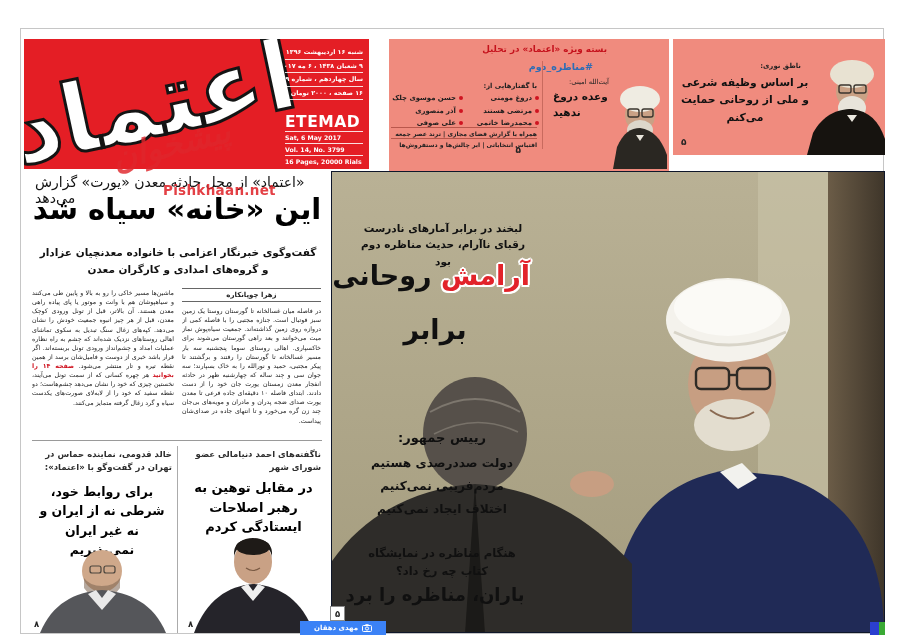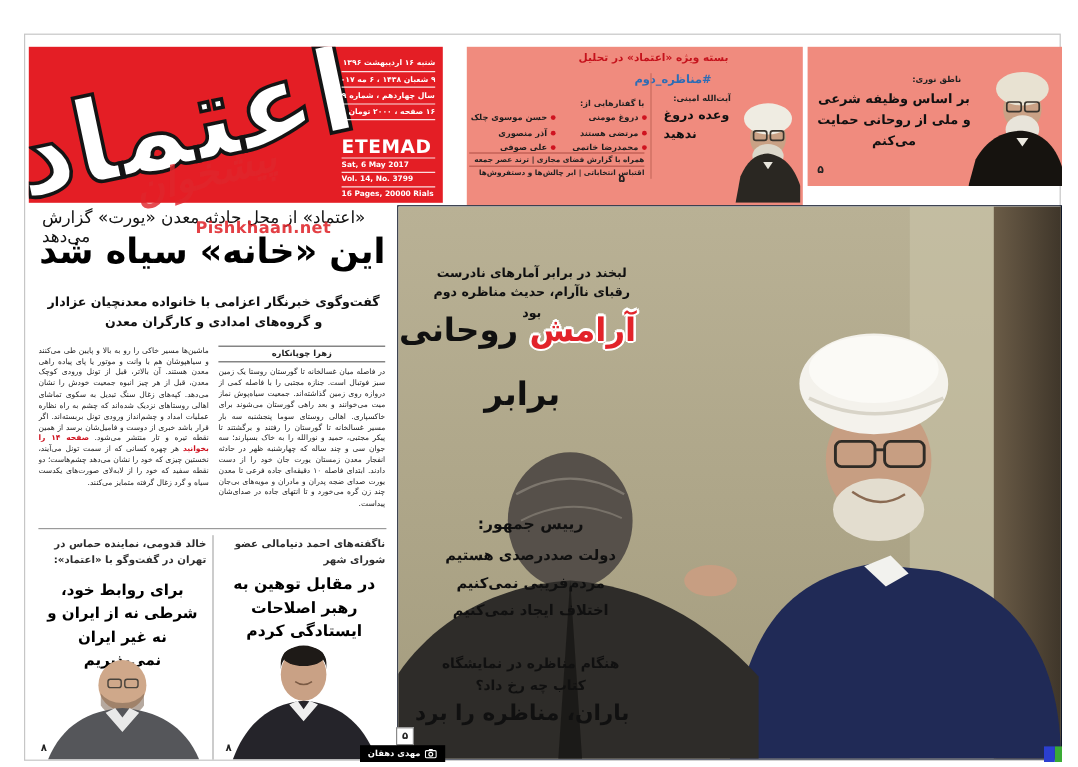--- a/index.html
+++ b/index.html
@@ -38,21 +38,21 @@
                  grid-template-columns:72px 72px; column-gap:4px; row-gap:4.5px;
                  font-size:6.9px; font-weight:bold; color:#1d1d1d; text-align:right; }
   .speaker::before { content:""; display:inline-block; width:4px; height:4px; border-radius:50%;
                      background:#cf1320; margin-left:3px; vertical-align:middle; }
   .pA-vline { position:absolute; right:126px; top:22px; width:1px; height:88px; background:#c96a5e; }
   .pA-notes { position:absolute; right:132px; top:88px; width:146px; font-size:6.1px;
               font-weight:bold; color:#222; text-align:right; }
   .pA-notes .note { border-top:1px solid #b9574c; padding:2px 0 1px 0; white-space:nowrap; overflow:hidden; }
   .pagenum-pink { font-size:9px; font-weight:bold; color:#222; }
   .pA-page { position:absolute; right:148px; top:106px; }
-  .pA-amini-label { position:absolute; right:60px; top:39px; font-size:6.8px; font-weight:bold; color:#222;margin-left:47px; }
+  .pA-amini-label { position:absolute; right:60px; top:39px; font-size:6.8px; font-weight:normal; color:#222;margin-left:47px; }
   .pA-amini-head  { position:absolute; right:58px; top:50px; width:58px; font-size:10.5px;
                     font-weight:800; line-height:1.5; color:#111; text-align:left; }
   .pA-photo { position:absolute; right:2px; top:36px; }
   .pB-label { position:absolute; right:84px; top:23px; font-size:7px; font-weight:bold; color:#222; }
   .pB-head  { position:absolute; right:74px; top:35px; width:132px; font-size:10.8px;
               font-weight:800; line-height:1.6; color:#111; text-align:center; }
   .pB-photo { position:absolute; right:0; top:14px; }
   .pB-page  { position:absolute; left:8px; top:98px; }
 
   
@@ -101,21 +101,21 @@
   .red-outline { color:#e2232a;
      text-shadow:-1.5px -1.5px 0 #fff,1.5px -1.5px 0 #fff,-1.5px 1.5px 0 #fff,1.5px 1.5px 0 #fff,
                  0 -2px 0 #fff,0 2px 0 #fff,-2px 0 0 #fff,2px 0 0 #fff; }
   .deb-qlabel { left:20px; top:258px; width:180px; font-size:13px; font-weight:800; }
   .deb-quotes { left:20px; top:280px; width:180px; font-size:12.2px; font-weight:800; line-height:23px; }
   .deb-question { left:24px; top:372px; width:172px; font-size:11.5px; font-weight:800; line-height:1.6; }
   .deb-head2 { left:8px; top:412px; width:190px; font-size:18px; font-weight:800; letter-spacing:-.5px; }
   .photo-page5 { position:absolute; left:309px; top:577px; width:15px; height:15px; background:#fff;
                  border:1px solid #8a8a8a; display:flex; align-items:center; justify-content:center;
                  z-index:12; }
-  .credit { position:absolute; left:279px; top:592px; width:71px; height:14px; background:#000000;
+  .credit { position:absolute; left:279px; top:592px; width:86px; height:14px; background:#3b82f6;
             color:#fff; font-size:7px; font-weight:bold; display:flex; align-items:center;
             justify-content:center; gap:4px; z-index:12; }
   .colorbar { position:absolute; left:849px; top:593px; width:15px; height:13px; display:flex; z-index:12; }
   .colorbar .g { width:6px; background:#3aaa35; } .colorbar .b { width:9px; background:#2b3fd0; }
 </style>
 </head>
 <body>
 
 <div class="canvas">
   <div class="page-frame" dir="rtl">

